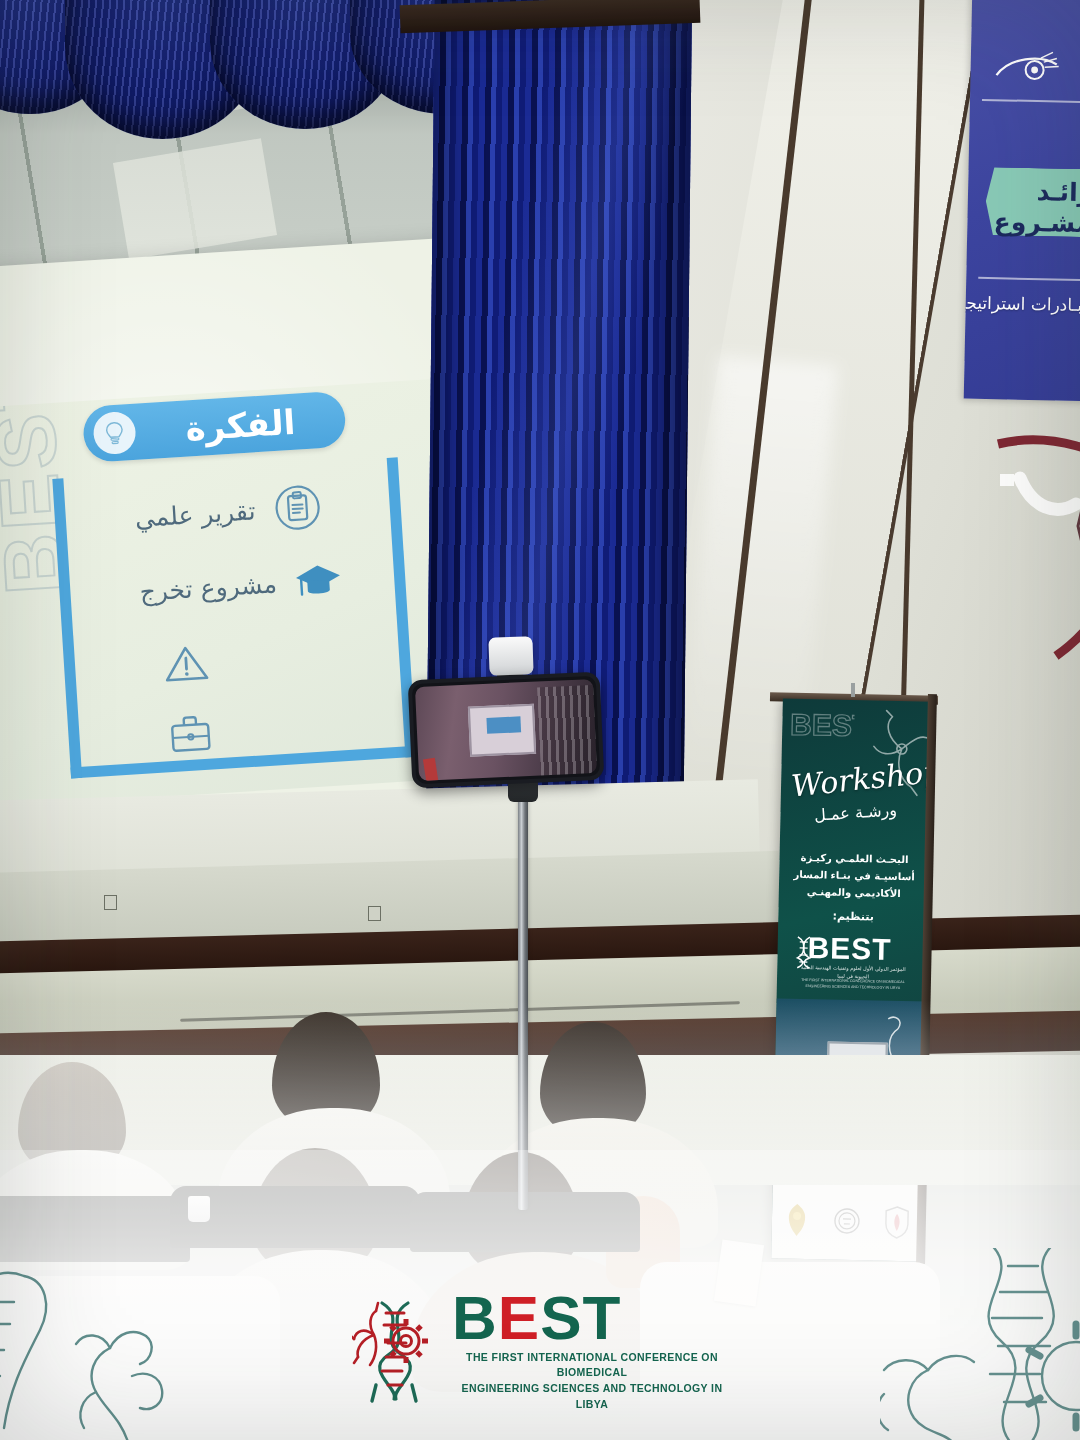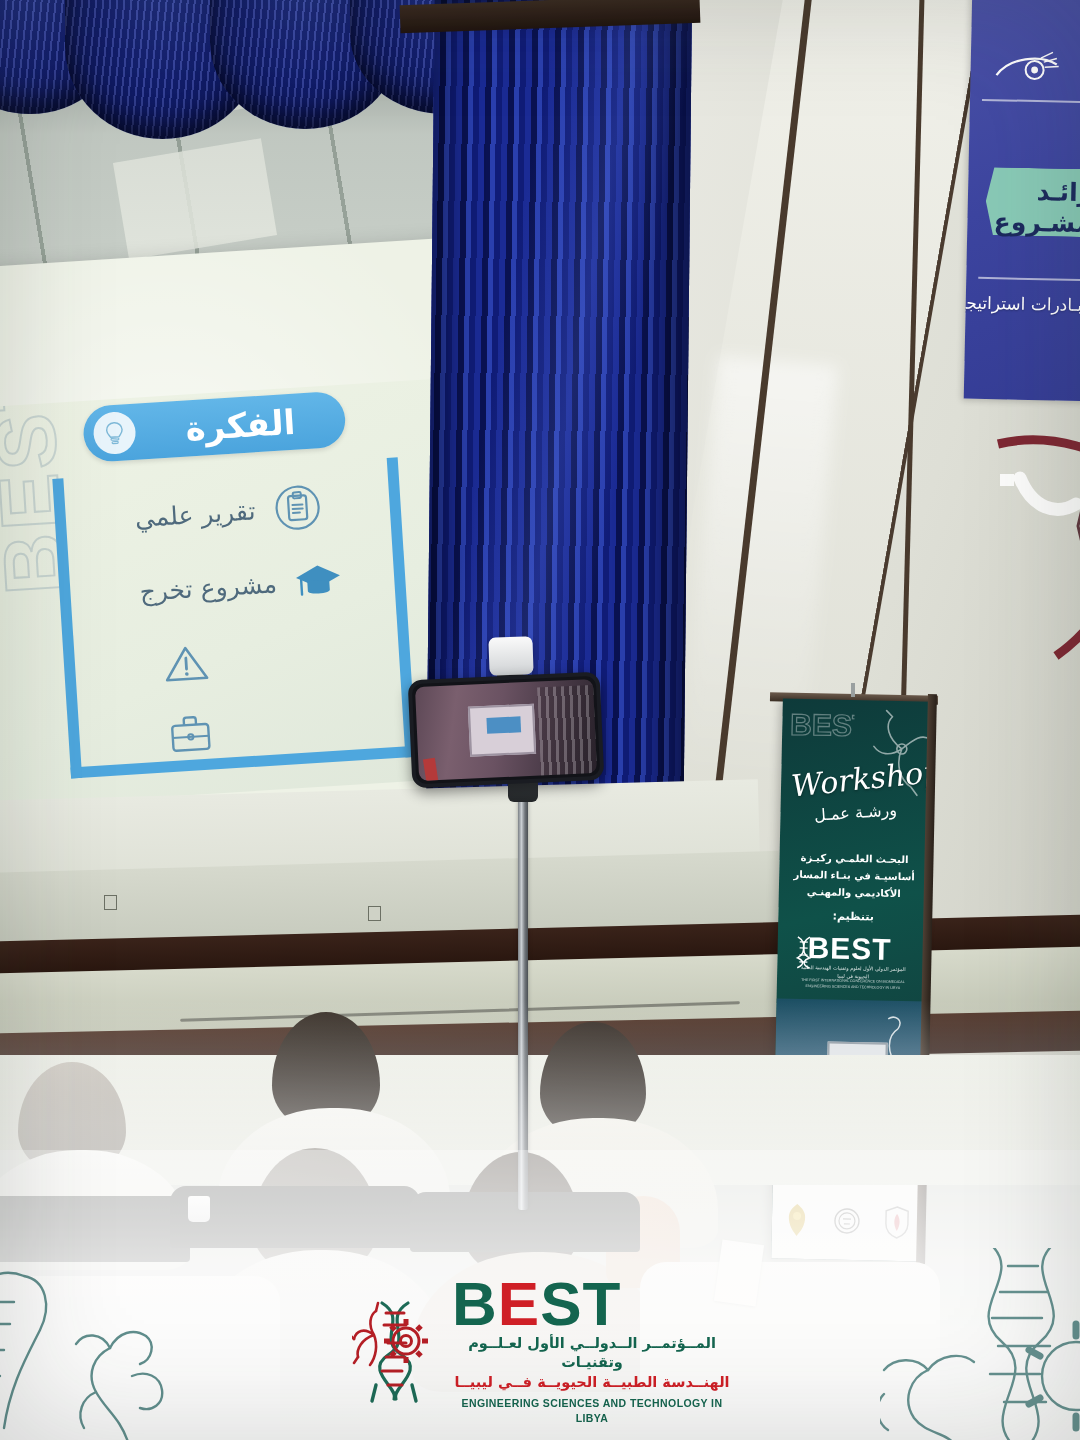--- a/index.html
+++ b/index.html
@@ -733,24 +733,21 @@
       </g>
 
       <g fill="none" stroke="#1d6b57" stroke-width="3.4" stroke-linecap="round">
         <path d="M24 88 L20 104 M60 88 L64 104"></path>
       </g>
     </svg>
     <div class="best-txt">
       <div class="best-word">
         <span class="g">B</span><span class="r">E</span><span class="g">S</span><span class="g">T</span>
       </div>
-      <div class="best-ar">
-        <div class="l1">المــؤتمــر الــدولــي الأول لعـلــوم وتقنيـات</div>
-        <div class="l2">الهنــدسة الطبيــة الحيويــة فــي ليبيــا</div>
-      </div>
       <div class="best-en">
+        <div class="g">THE FIRST INTERNATIONAL CONFERENCE ON BIOMEDICAL</div>
         <div class="g">ENGINEERING SCIENCES AND TECHNOLOGY IN LIBYA</div>
       </div>
     </div>
   </div>
 
   <div class="vignette"></div>
 </div>
 
 </body></html>

